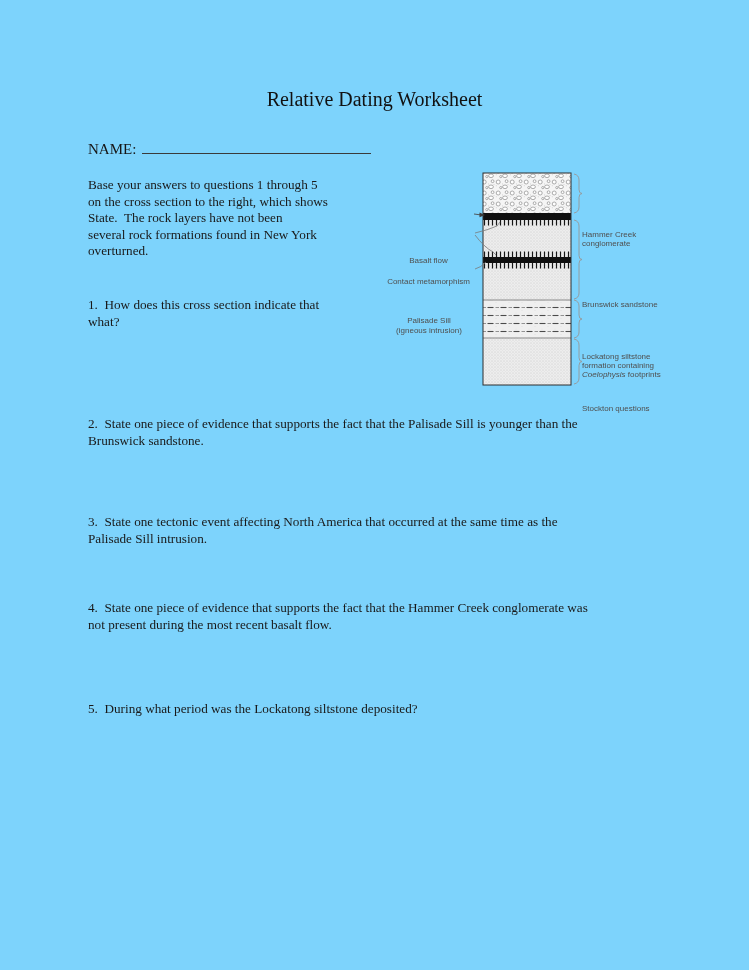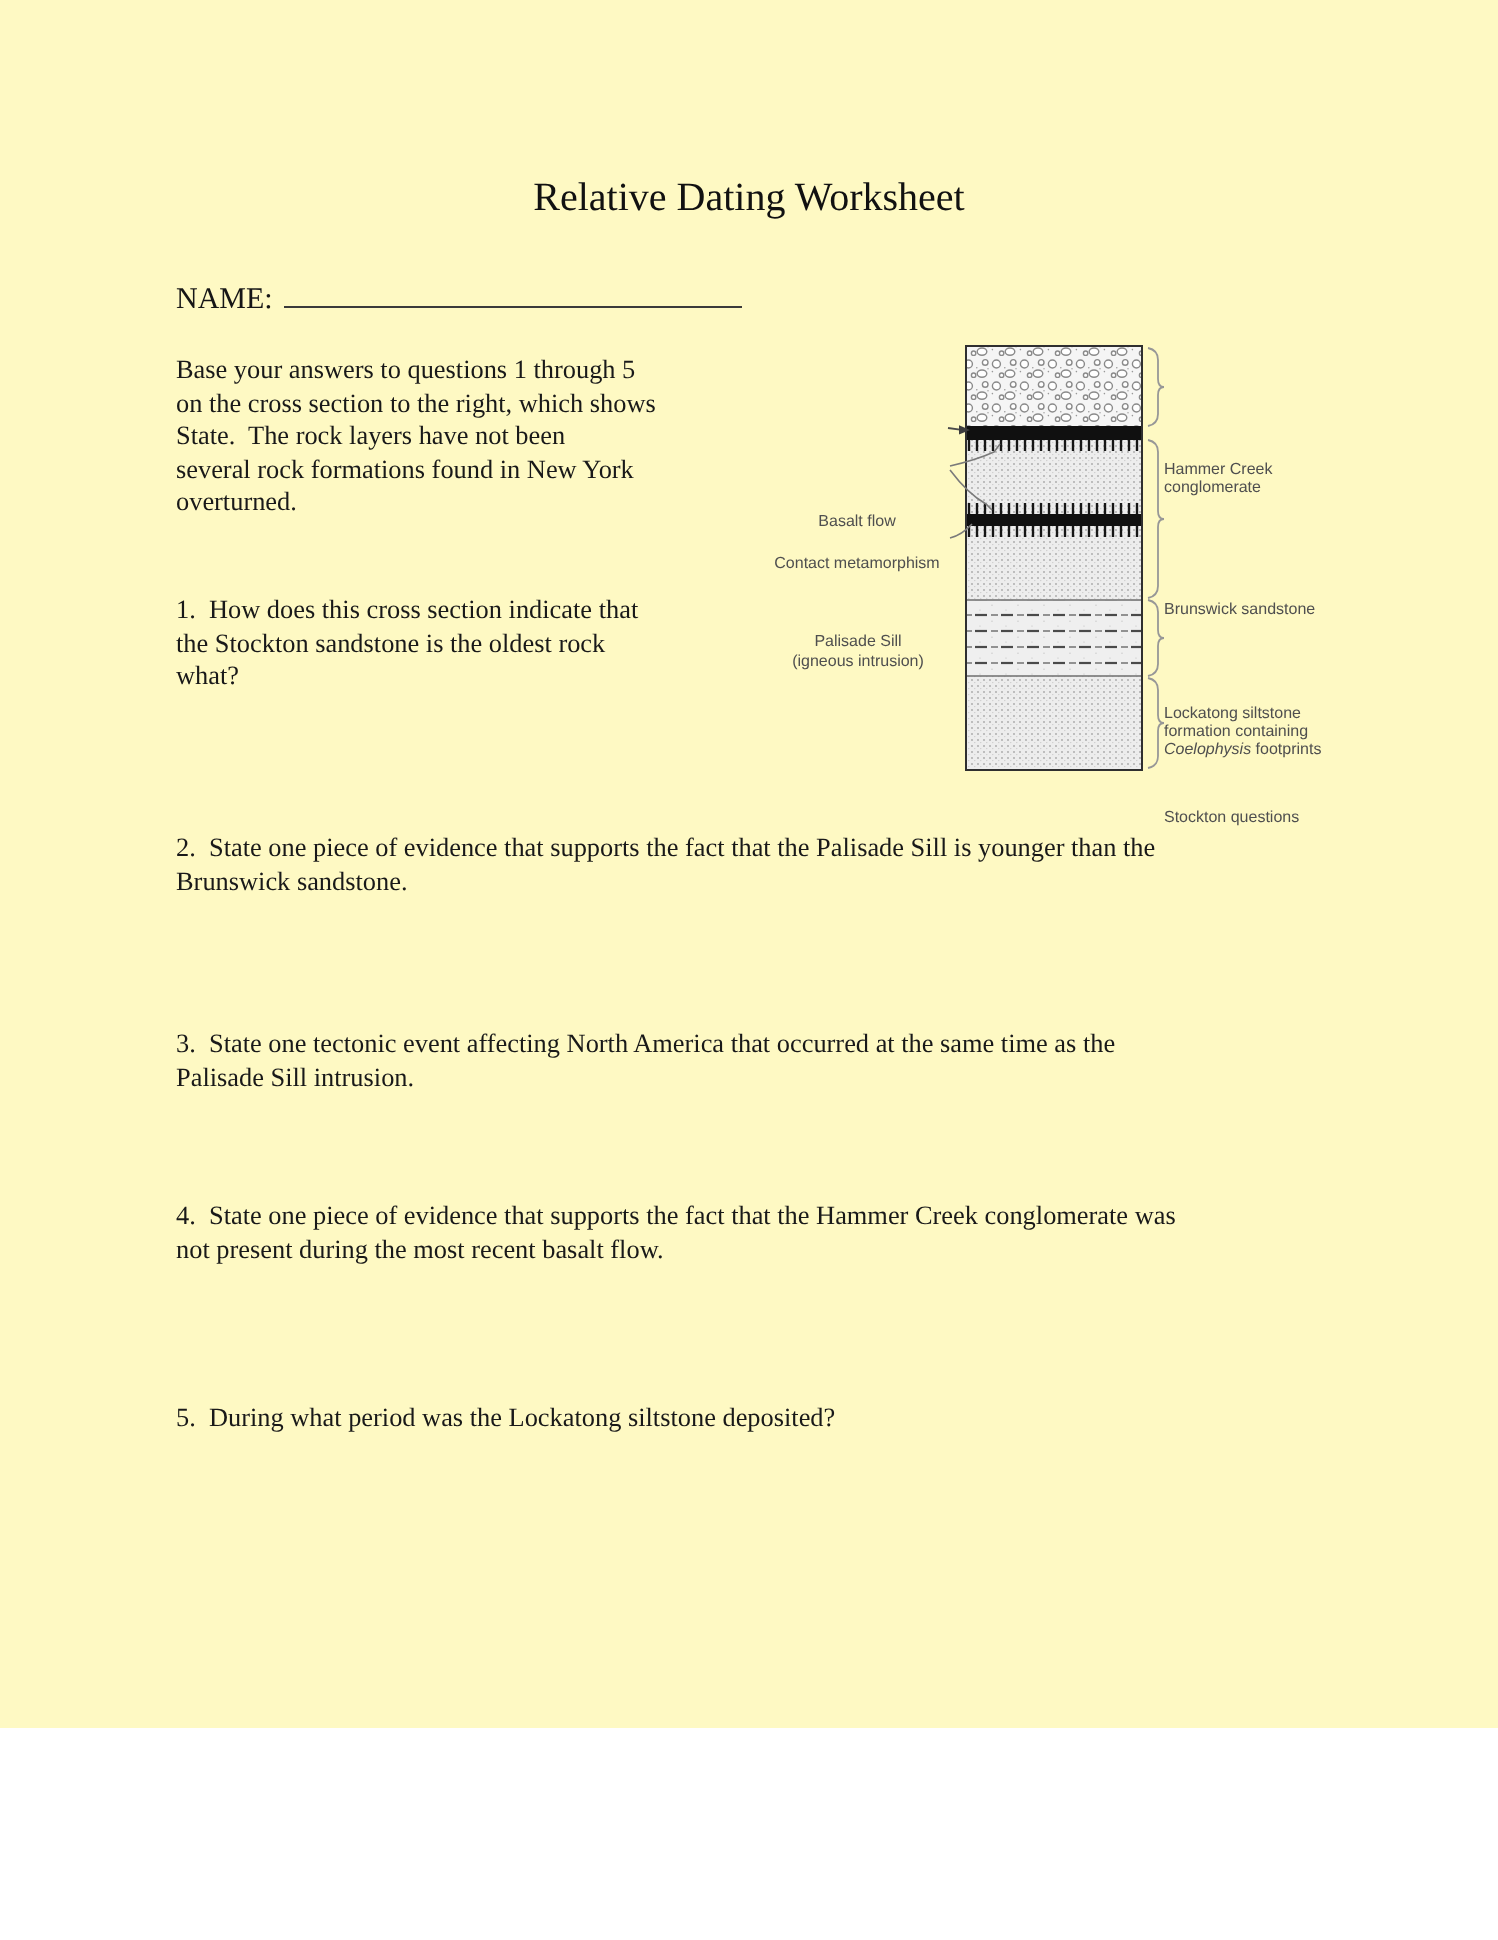--- a/index.html
+++ b/index.html
@@ -1,17 +1,17 @@
 <!DOCTYPE html>
 <html><head>
 <meta charset="utf-8">
 <style>
   html,body{margin:0;padding:0;background:#ffffff;}
   .page{
-    position:relative;width:749px;height:864px;background:#fef9c3;
+    position:relative;width:749px;height:970px;background:#7dd3fc;
     font-family:"Liberation Serif", serif;color:#1c1c1c;overflow:hidden;
   }
   .title{
     position:absolute;top:88px;left:0;width:749px;text-align:center;
     font-size:20px;color:#111;
   }
   .name-row{position:absolute;left:88px;top:139px;font-size:15px;color:#161616;}
   .name-blank{
     display:inline-block;width:229px;height:14px;margin-left:6px;
     border-bottom:1.4px solid #3a3a3a;vertical-align:baseline;
@@ -56,21 +56,20 @@
   <div class="textblock tb-intro">
     <div>Base your answers to questions 1 through 5</div>
     <div>on the cross section to the right, which shows</div>
     <div>State.  The rock layers have not been</div>
     <div>several rock formations found in New York</div>
     <div>overturned.</div>
   </div>
 
   <div class="textblock tb-q1">
     <div>1.  How does this cross section indicate that</div>
-    <div>the Stockton sandstone is the oldest rock</div>
     <div>what?</div>
   </div>
 
   <div class="textblock tb-q2">
     <div>2.  State one piece of evidence that supports the fact that the Palisade Sill is younger than the</div>
     <div>Brunswick sandstone.</div>
   </div>
 
   <div class="textblock tb-q3">
     <div>3.  State one tectonic event affecting North America that occurred at the same time as the</div>

